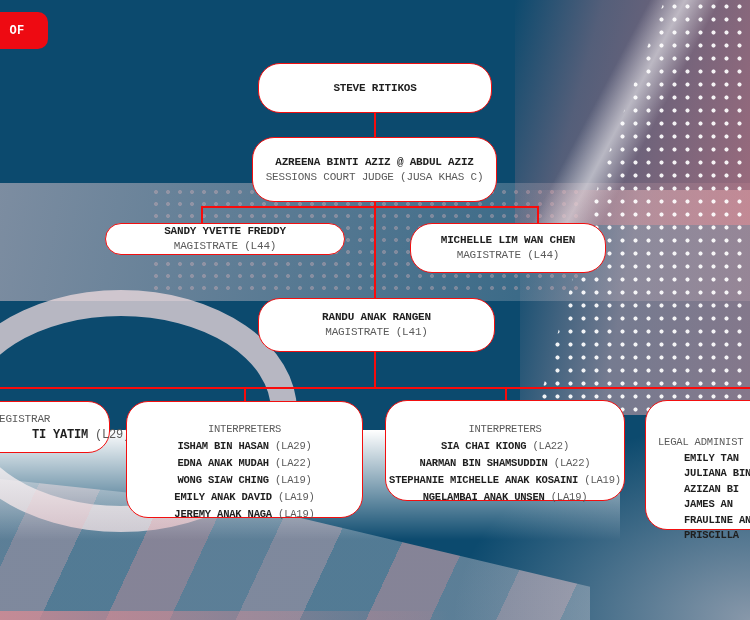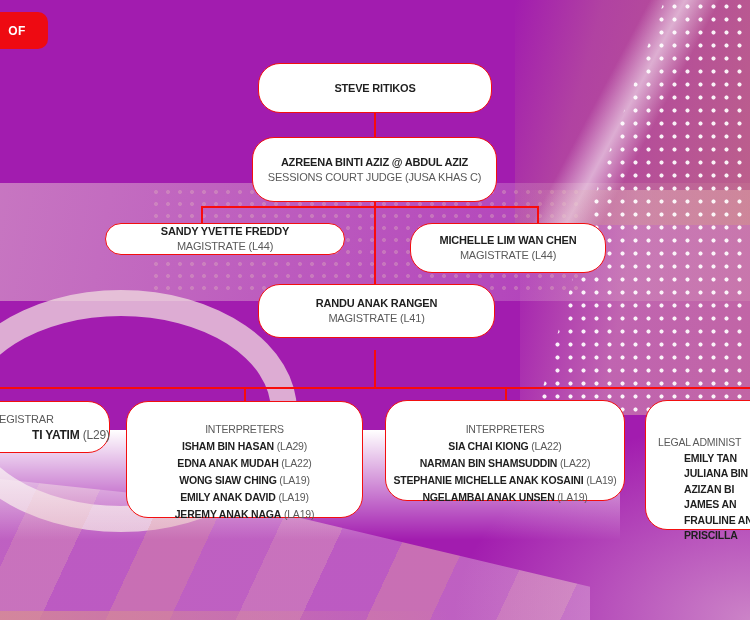--- a/index.html
+++ b/index.html
@@ -1,17 +1,17 @@
 <!DOCTYPE html>
 <html><head>
 <meta charset="utf-8">
 <style>
   html,body{margin:0;padding:0;background:#ffffff;}
-  .stage{position:relative;width:750px;height:620px;overflow:hidden;background:#a21caf;
-         font-family:Liberation Sans, sans-serif;}
+  .stage{position:relative;width:750px;height:620px;overflow:hidden;background:#0c4a6e;
+         font-family:Liberation Mono, monospace;}
   
   .bg{position:absolute;inset:0;pointer-events:none;}
   .bg div{position:absolute;}
   .d-topright{right:0;top:0;width:235px;height:225px;
     background:linear-gradient(105deg, rgba(201,128,140,0) 0%, rgba(201,128,140,.38) 30%, rgba(196,116,129,.78) 100%);}
   .d-topright-streak{right:0;top:0;width:235px;height:225px;
     background:linear-gradient(118deg, rgba(255,255,255,0) 38%, rgba(255,255,255,.55) 48%, rgba(255,255,255,0) 58%);}
   .d-right-dots{right:0;top:0;width:225px;height:412px;
     background-image:radial-gradient(circle, rgba(255,255,255,.92) 1.7px, rgba(255,255,255,0) 2.4px);
     background-size:13px 13px;
@@ -105,21 +105,21 @@
   <div class="node" style="left:105px;top:223px;width:240px;height:32px">
     <div class="nm">SANDY YVETTE FREDDY</div>
     <div class="rl">MAGISTRATE (L44)</div>
   </div>
 
   <div class="node" style="left:410px;top:223px;width:196px;height:50px">
     <div class="nm">MICHELLE LIM WAN CHEN</div>
     <div class="rl">MAGISTRATE (L44)</div>
   </div>
 
-  <div class="node" style="left:258px;top:284px;width:237px;height:54px">
+  <div class="node" style="left:258px;top:298px;width:237px;height:54px">
     <div class="nm">RANDU ANAK RANGEN</div>
     <div class="rl">MAGISTRATE (L41)</div>
   </div>
 
   <div class="node edge-left" style="left:-62px;top:401px;width:172px;height:52px">
     <div class="inner">
       <div class="rl">EGISTRAR</div>
       <div class="ml"><span class="mn">TI YATIM</span> <span class="mg">(L29)</span></div>
     </div>
   </div>

